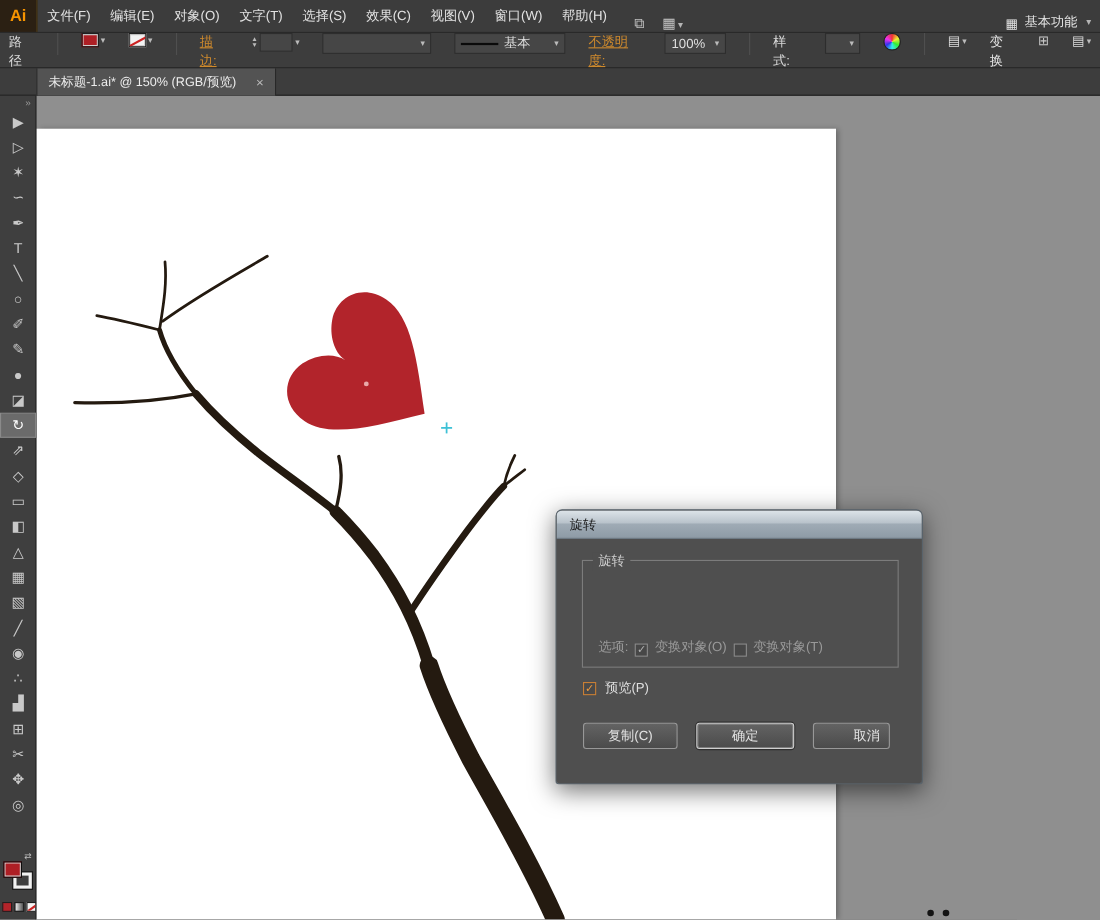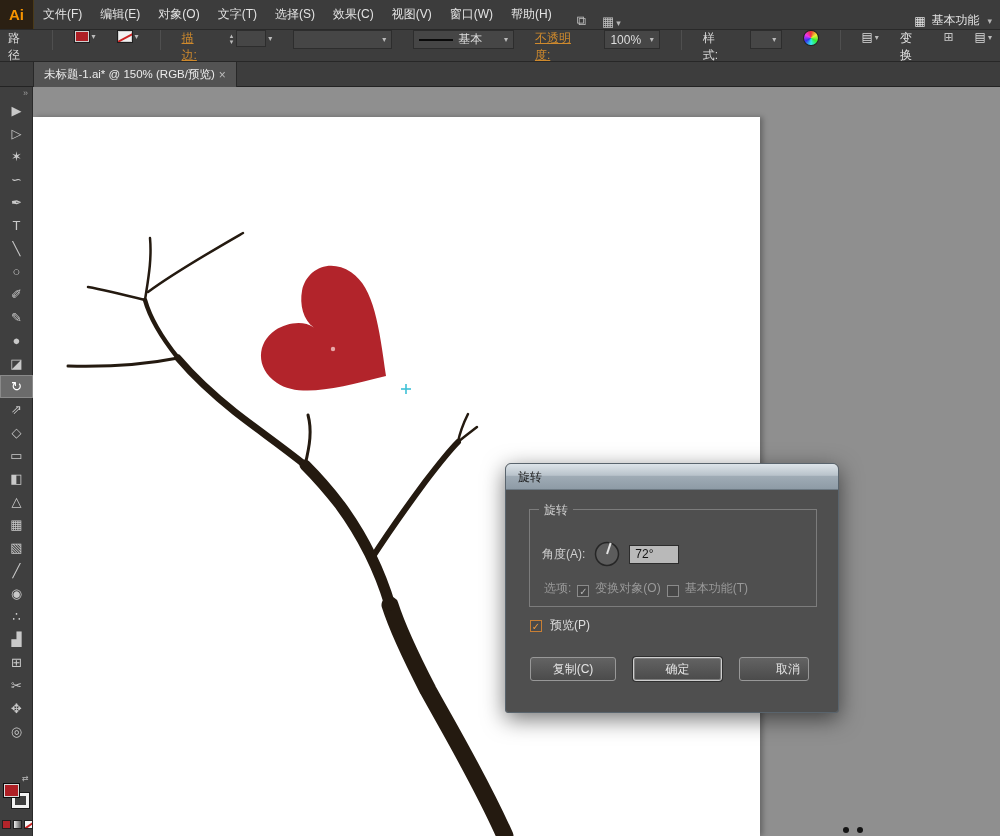--- a/index.html
+++ b/index.html
@@ -40,21 +40,21 @@
   .mini-input { width:30px; height:17px; background:#464646; border:1px solid #2d2d2d; color:#ddd;
                 font-size:11px; padding:0 3px; font-family:inherit; }
   .line-swatch { width:34px; height:2px; background:#0a0a0a; }
   .recolor { width:16px; height:16px; border-radius:50%;
              background:conic-gradient(#e33,#ee3,#3e3,#3ee,#33e,#e3e,#e33); border:1px solid #222; }
   
   .tabbar { position:absolute; top:62px; left:0; right:0; height:25px; background:#3d3d3d;
             border-bottom:1px solid #232323; z-index:4; }
   .doc-tab { position:absolute; left:33px; top:0; height:25px; background:#535353;
              border-left:1px solid #282828; border-right:1px solid #282828;
-             display:flex; align-items:center; gap:4px; padding:0 10px; font-size:11.5px; color:#ececec;justify-content:center; }
+             display:flex; align-items:center; gap:18px; padding:0 10px; font-size:11.5px; color:#ececec;justify-content:center; }
   .tab-close { color:#bdbdbd; font-size:12px; }
   
   .main { position:absolute; top:87px; left:0; right:0; bottom:0; }
   .toolbar { position:absolute; left:0; top:0; bottom:0; width:33px; background:#3f3f3f;
              border-right:1px solid #2a2a2a; z-index:3; }
   .toolbar-collapse { height:12px; text-align:right; padding-right:4px; font-size:9px;
                       line-height:12px; color:#9d9d9d; }
   .tool { width:33px; height:23px; display:flex; align-items:center; justify-content:center;
           color:#c9c9c9; font-size:13px; cursor:default; }
   .tool.active { background:#6b6b6b; box-shadow:inset 0 0 0 1px #8a8a8a; color:#fff; }
@@ -324,36 +324,26 @@
   </div>
 </div>
 
 <div class="dialog">
   <div class="dialog-title">
     <span>旋转</span>
   </div>
   <div class="dialog-body">
     <div class="groupbox">
       <span class="group-label">旋转</span>
-      <div class="angle-row">
-        <span>角度(A):</span>
-        <span class="dial">
-          <svg width="26" height="26" viewBox="0 0 26 26">
-            <circle cx="13" cy="13" r="11.5" fill="#5c5c5c" stroke="#262626" stroke-width="1.5"></circle>
-            <line x1="13" y1="13" x2="16.7" y2="1.9" stroke="#e2e2e2" stroke-width="2"></line>
-          </svg>
-        </span>
-        <input class="angle-input" value="72°" style="">
-      </div>
       <div class="options-row">
         <span>选项:</span>
         <span class="checkbox">✓</span>
         <span>变换对象(O)</span>
         <span class="checkbox unchecked"></span>
-        <span>基本功能(T)</span>
+        <span>变换对象(T)</span>
       </div>
     </div>
     <div class="preview-row">
       <span class="checkbox preview-check">✓</span>
       <span>预览(P)</span>
     </div>
     <div class="button-row">
       <button class="dlg-btn btn-copy">复制(C)</button>
       <button class="dlg-btn btn-ok">确定</button>
       <button class="dlg-btn btn-cancel">取消</button>

